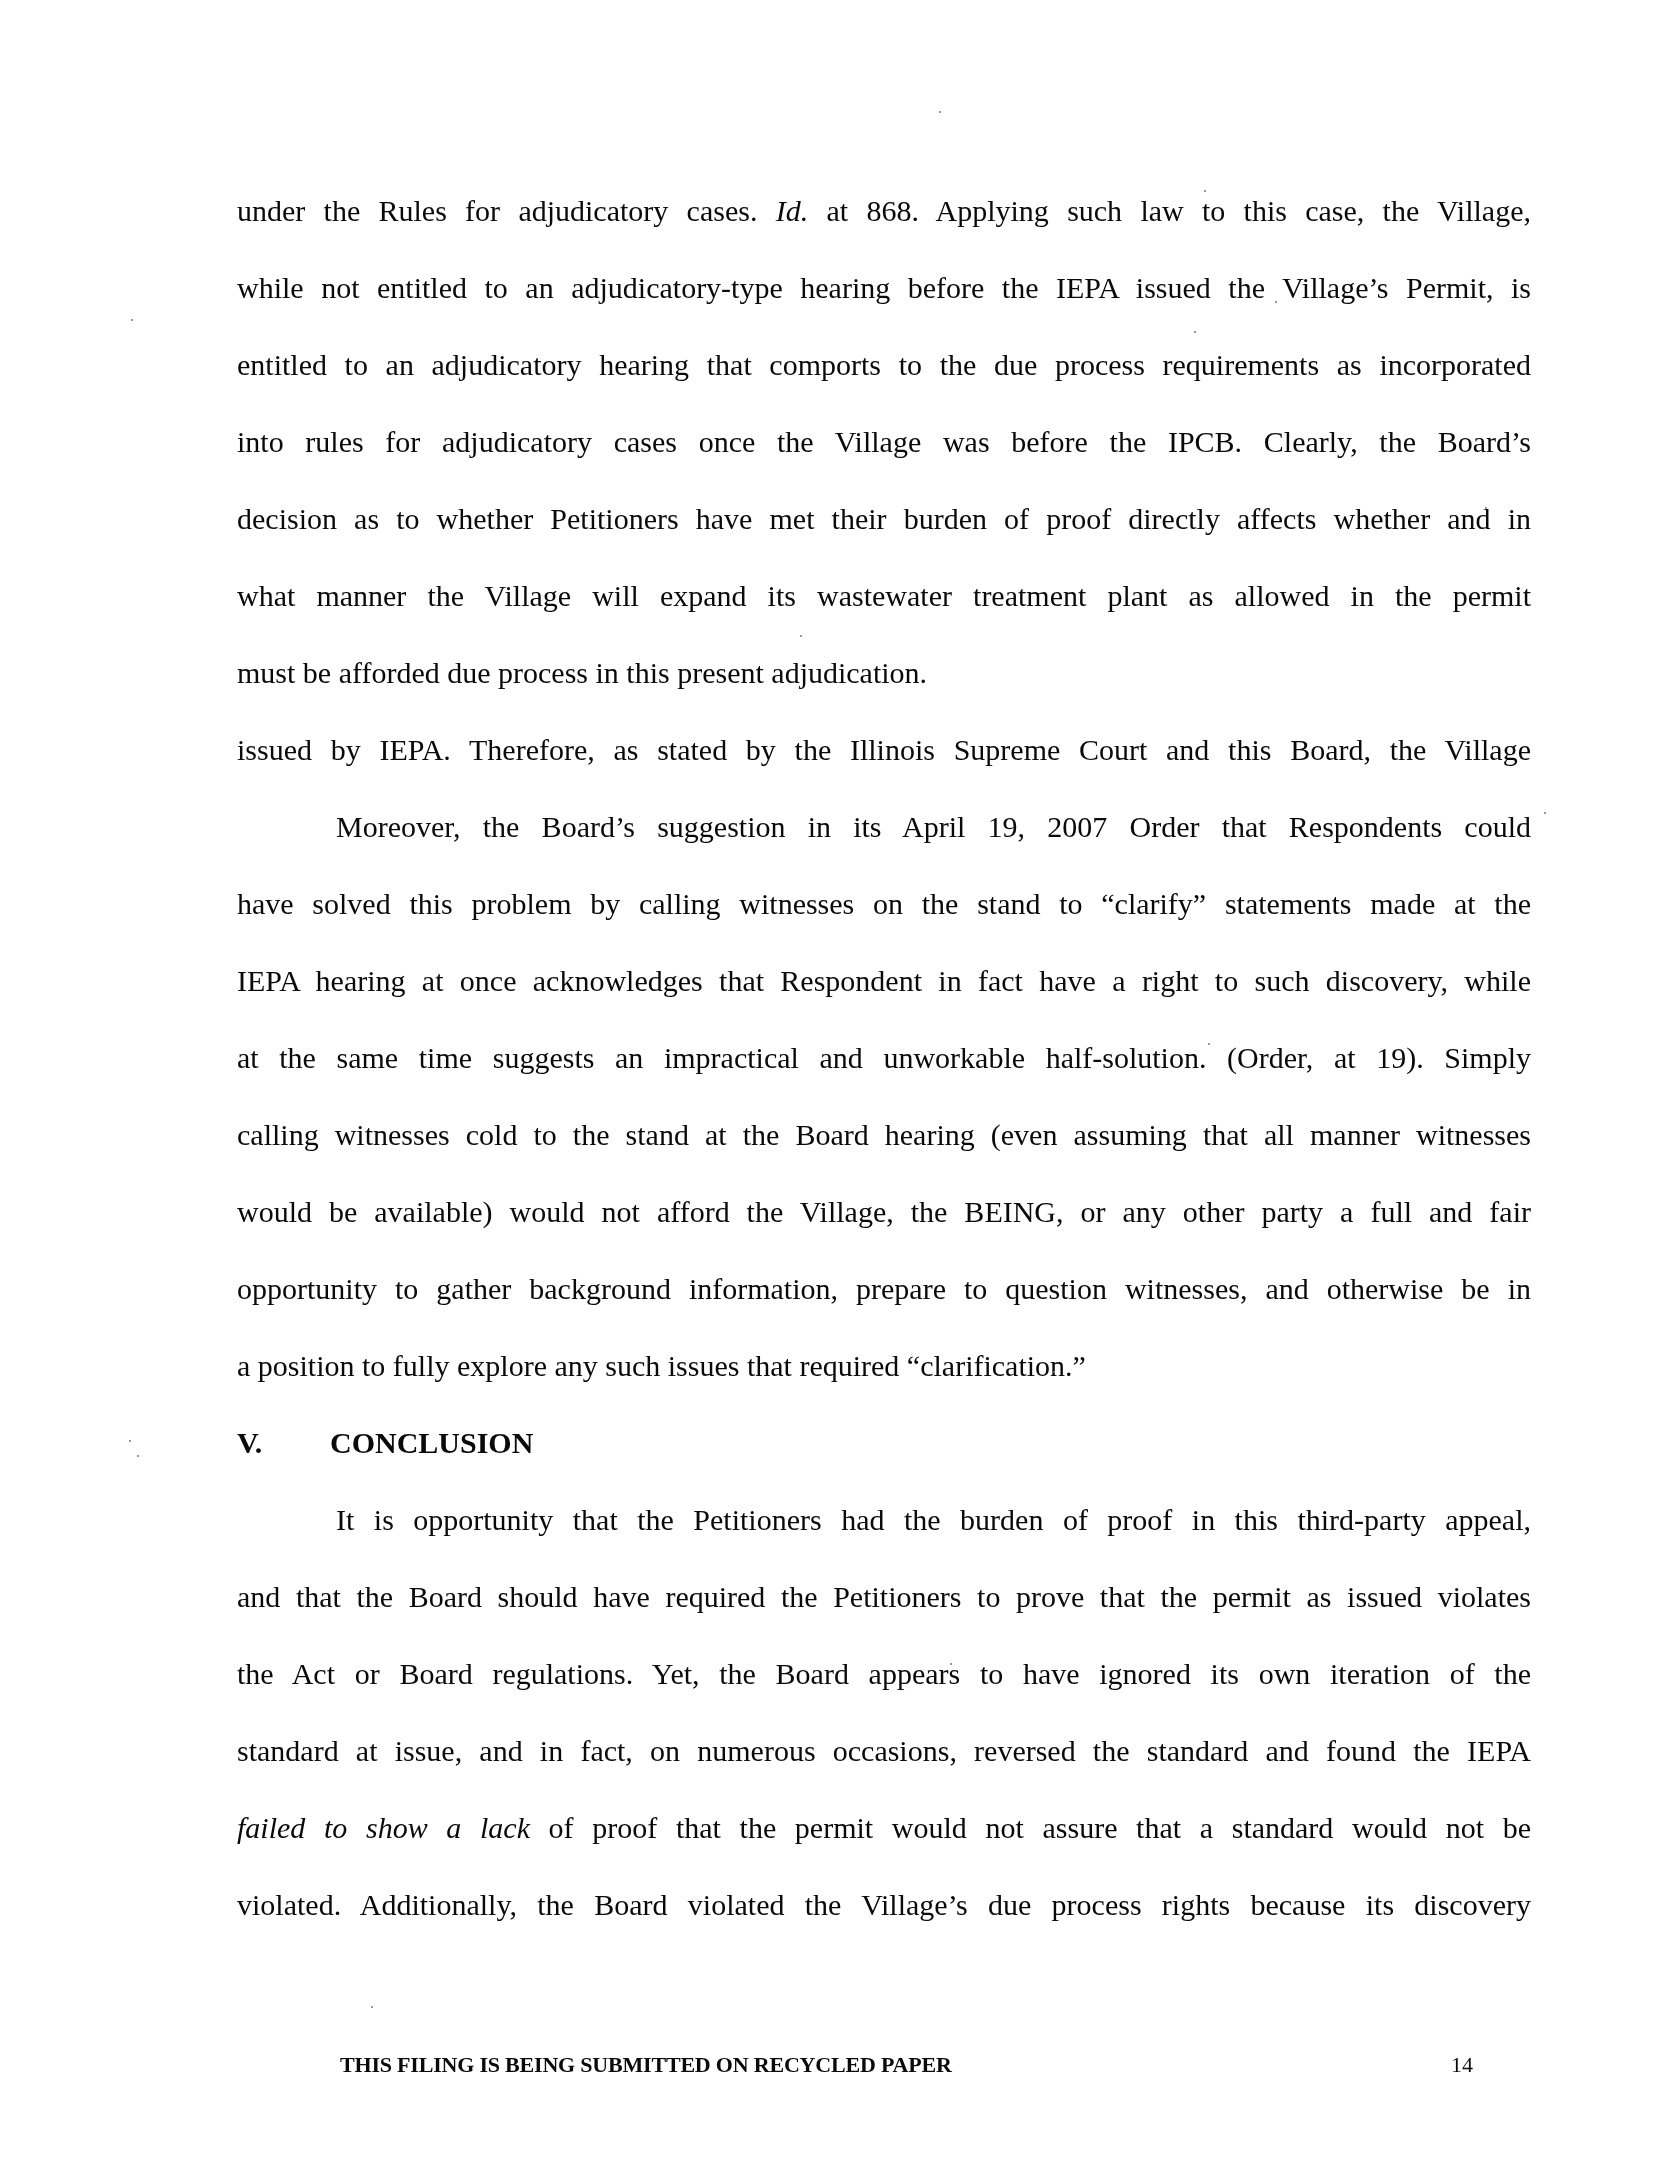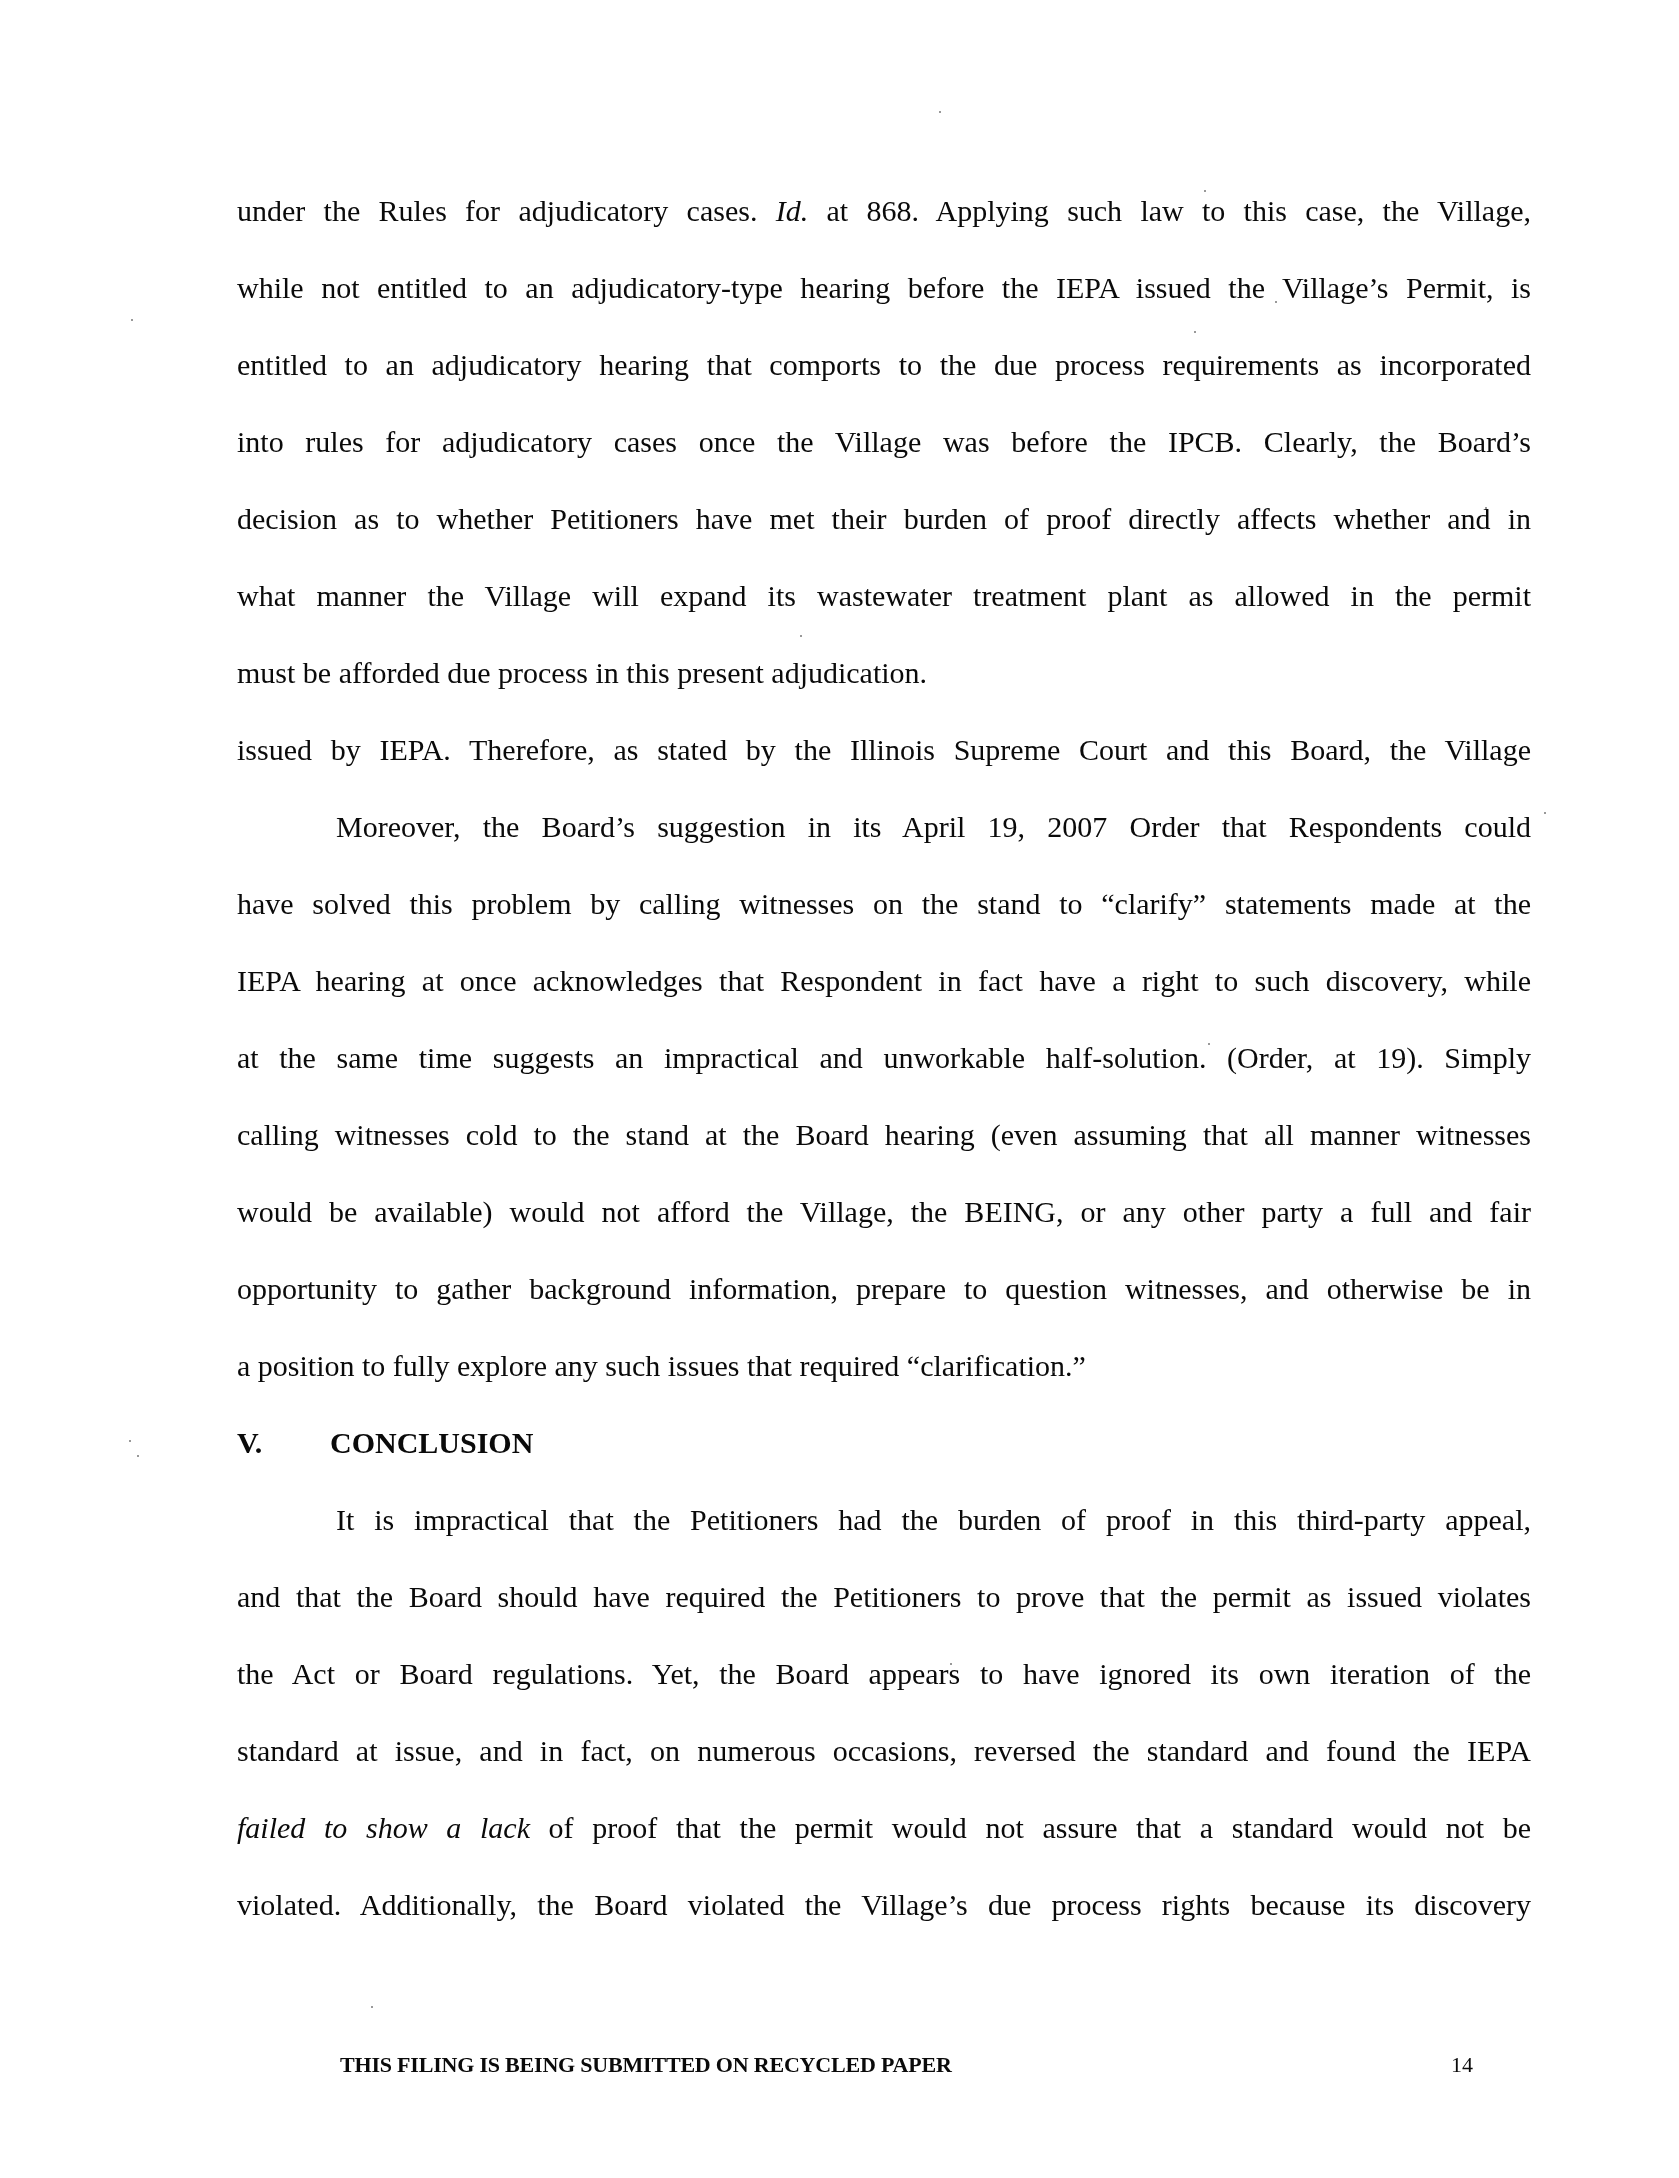--- a/index.html
+++ b/index.html
@@ -112,21 +112,21 @@
         <div class="line"><span class="seg">at the same time suggests an impractical and unworkable half-solution.  (Order, at 19).  Simply</span></div>
         <div class="line"><span class="seg">calling witnesses cold to the stand at the Board hearing (even assuming that all manner witnesses</span></div>
         <div class="line"><span class="seg">would be available) would not afford the Village, the BEING, or any other party a full and fair</span></div>
         <div class="line"><span class="seg">opportunity to gather background information, prepare to question witnesses, and otherwise be in</span></div>
         <div class="line last"><span class="seg">a position to fully explore any such issues that required “clarification.”</span></div>
       </div>
     <div class="heading">
       <span class="num">V.</span><span class="title">CONCLUSION</span>
     </div>
     <div id="p3" class="paragraph">
-        <div class="line indent"><span class="seg">It is impractical that the Petitioners had the burden of proof in this third-party appeal,</span></div>
+        <div class="line indent"><span class="seg">It is opportunity that the Petitioners had the burden of proof in this third-party appeal,</span></div>
         <div class="line"><span class="seg">and that the Board should have required the Petitioners to prove that the permit as issued violates</span></div>
         <div class="line"><span class="seg">the Act or Board regulations.  Yet, the Board appears to have ignored its own iteration of the</span></div>
         <div class="line"><span class="seg">standard at issue, and in fact, on numerous occasions, reversed the standard and found the IEPA</span></div>
         <div class="line"><span class="seg italic">failed to show a lack</span><span class="seg"> of proof that the permit would not assure that a standard would not be</span></div>
         <div class="line"><span class="seg">violated.  Additionally, the Board violated the Village’s due process rights because its discovery</span></div>
       </div>
   </div>
 
   <div class="footer">
     <span class="footer-notice">THIS FILING IS BEING SUBMITTED ON RECYCLED PAPER</span>

